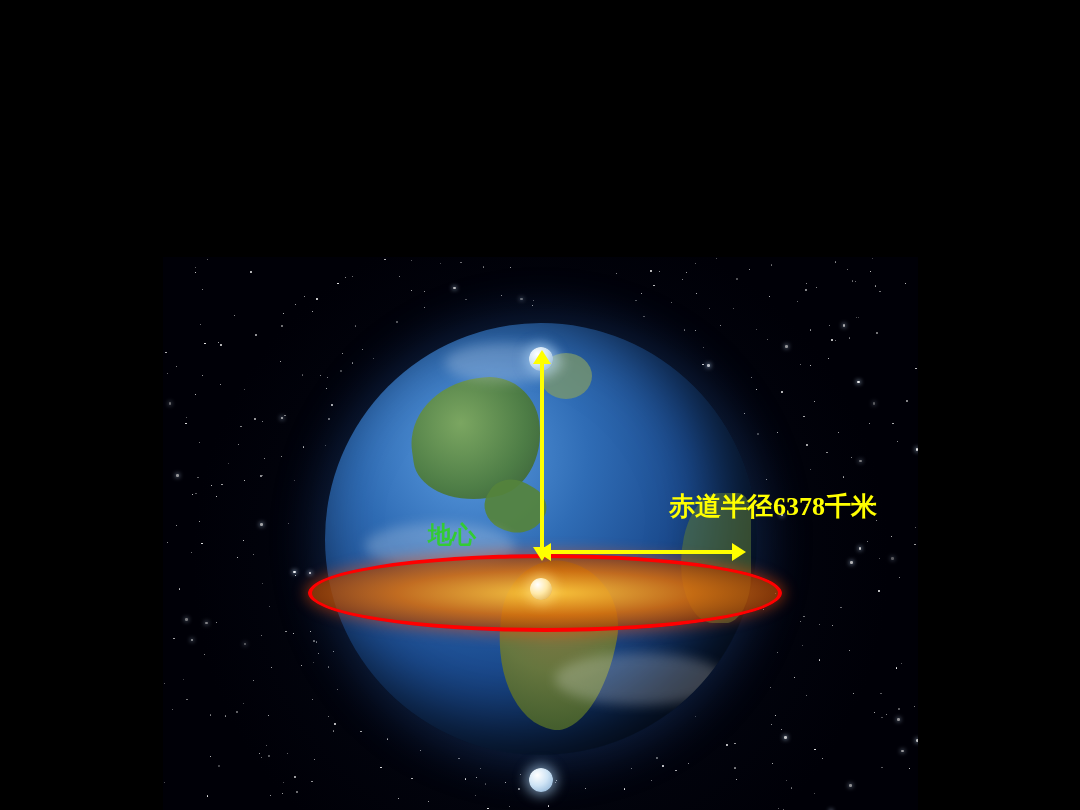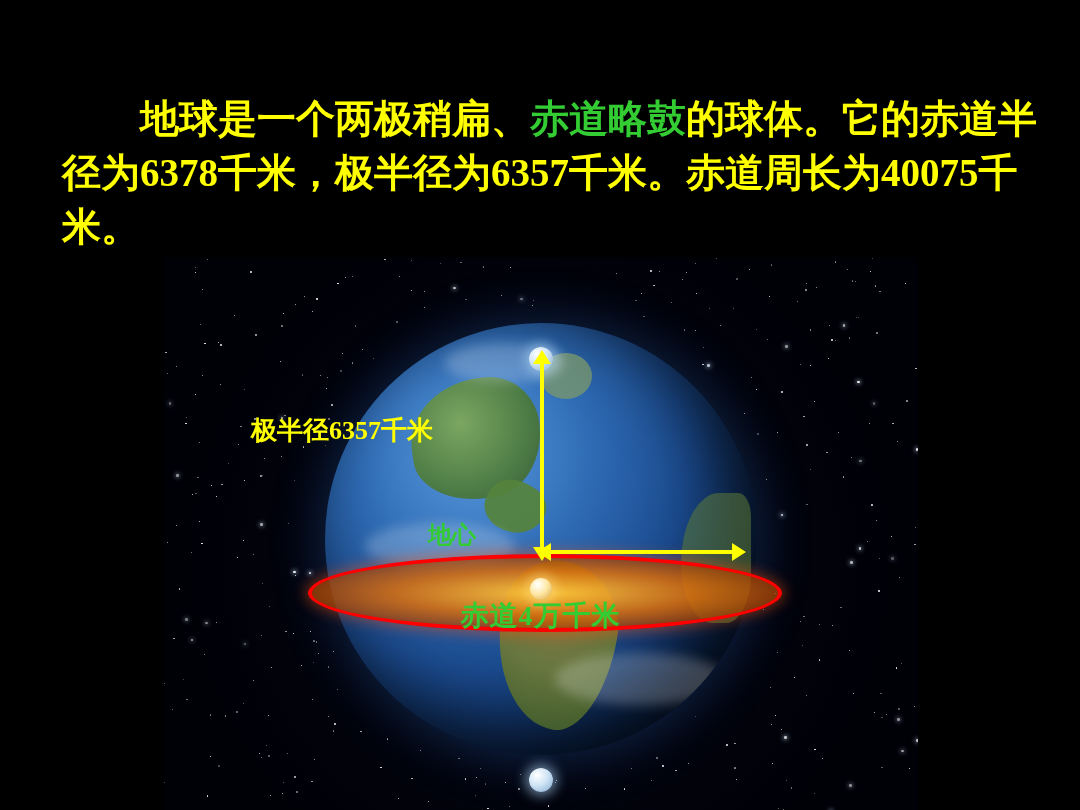--- a/index.html
+++ b/index.html
@@ -246,23 +246,20 @@
     right: -13px;
     border-left: 14px solid #ffff00;
   }
 </style>
 </head>
 <body>
 
 <div class="slide">
 
 
-  <div class="body-text">
-    <span>地球是一个两极稍扁、</span><span class="green">赤道略鼓</span><span>的球体。它的赤道半径为6378千米，极半径为6357千米。赤道周长为40075千米。</span>
-  </div>
 
   <div class="figure">
 
     <div class="starfield" id="starfield">
         <div class="star" style="left: 0.9px; top: 426.2px; width: 1.2px; height: 1.2px; opacity: 0.49;"></div>
         <div class="star" style="left: 709.9px; top: 145.1px; width: 2.6px; height: 2.6px; opacity: 0.36; box-shadow: rgba(200, 225, 255, 0.7) 0px 0px 4px 1px;"></div>
         <div class="star" style="left: 642.5px; top: 438.2px; width: 1.2px; height: 1.2px; opacity: 0.58;"></div>
         <div class="star" style="left: 40.5px; top: 396.7px; width: 1.2px; height: 1.2px; opacity: 0.68;"></div>
         <div class="star" style="left: 163px; top: 130.6px; width: 1.2px; height: 1.2px; opacity: 0.85;"></div>
         <div class="star" style="left: 164px; top: 119.7px; width: 1.2px; height: 1.2px; opacity: 0.64;"></div>
@@ -594,19 +591,18 @@
 
     <div class="polar-cap north"></div>
     <div class="polar-cap south"></div>
 
     <div class="equator-ellipse"></div>
     <div class="core"></div>
 
     <div class="arrow-vert"></div>
     <div class="arrow-horiz"></div>
 
-    <div class="lbl lbl-polar-radius">极半径6357千米</div>
+    <div class="lbl lbl-eq-radius">赤道半径6378千米</div>
     <div class="lbl lbl-core">地心</div>
-    <div class="lbl lbl-eq-circ">赤道4万千米</div>
 
   </div>
 
 </div>
 
 </body></html>

